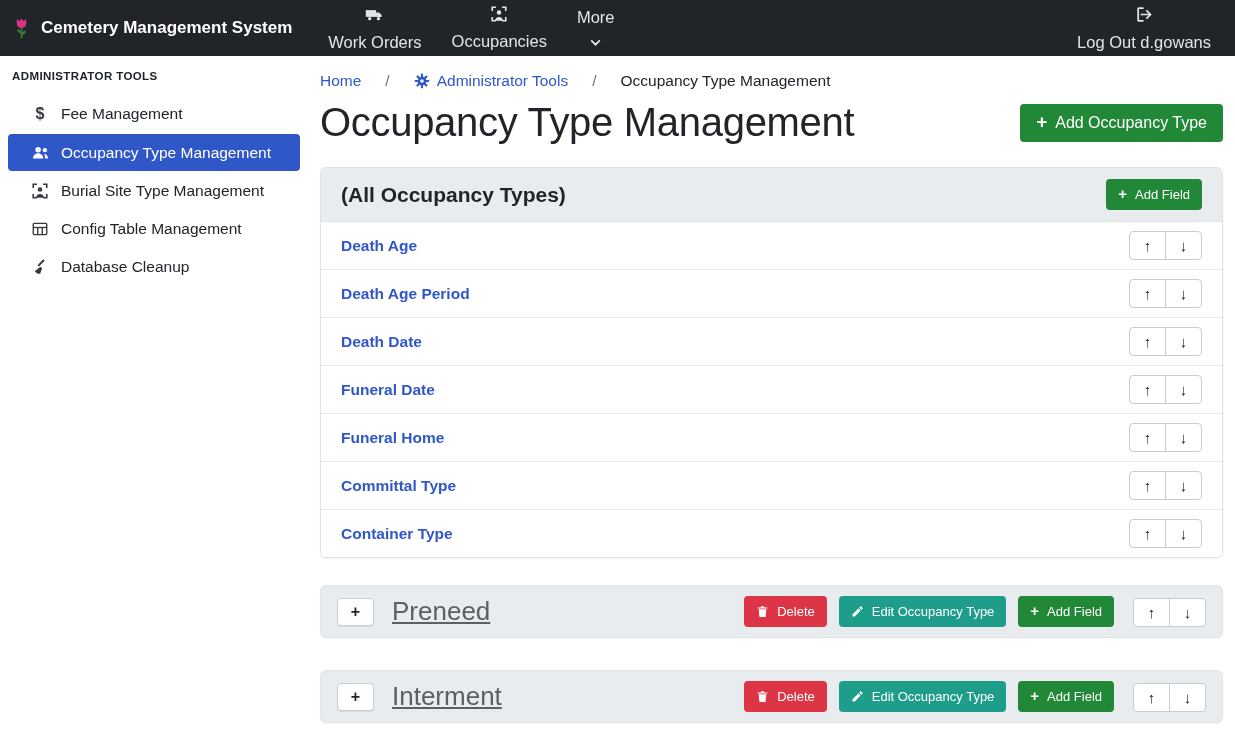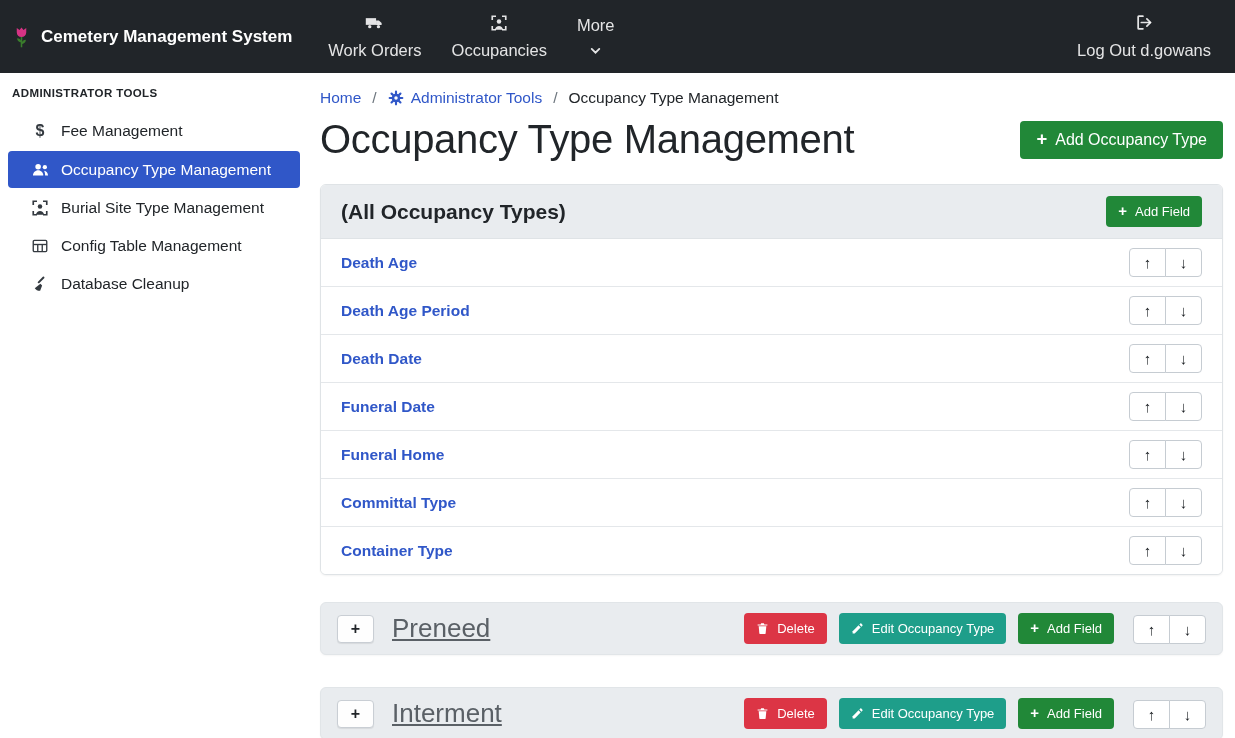--- a/index.html
+++ b/index.html
@@ -5,21 +5,21 @@
   * { box-sizing: border-box; margin: 0; padding: 0; }
   html, body { width: 1235px; height: 738px; overflow: hidden; }
   body {
     font-family: "Liberation Sans", "DejaVu Sans", sans-serif;
     background: #ffffff; color: #212529; cursor: default;
   }
   a { text-decoration: none; }
 
   
   .navbar {
-    height: 73px; background: #212529; display: flex; align-items: center;
+    height: 56px; background: #212529; display: flex; align-items: center;
     padding: 0 24px 0 12px; color: rgba(255,255,255,.88);
   }
   .brand { display: flex; align-items: center; gap: 10px; font-weight: 700; font-size: 17px; color: #fff; cursor: pointer; }
   .nav-items { display: flex; align-items: center; margin-left: 36px; gap: 30px; }
   .nav-item { display: flex; align-items: center; gap: 9px; font-size: 16.5px; color: rgba(255,255,255,.88); cursor: pointer; flex-direction: column; }
   .navbar .spacer { flex: 1; }
   .icon { display: inline-flex; align-items: center; justify-content: center; }
 
   
   .layout { display: flex; height: 502px; }
@@ -34,21 +34,21 @@
     font-size: 15.5px; color: #212529; border-radius: 4px; cursor: pointer;
   }
   .side-item .icon { width: 20px; color: #343a40; }
   .side-item.active { background: #3057c8; color: #fff; }
   .side-item.active .icon { color: #fff; }
   .dollar-glyph { font-weight: 700; font-size: 16px; }
 
   .main { flex: 1; padding: 16px 12px 0 12px; }
 
   
-  .breadcrumb { display: flex; align-items: flex-start; gap: 11px; font-size: 15.5px; }
+  .breadcrumb { display: flex; align-items: flex-start; gap: 24px; font-size: 15.5px; }
   .breadcrumb a { color: #3057c8; cursor: pointer; display: inline-flex; align-items: center; gap: 7px; }
   .breadcrumb .sep { color: #6c757d; }
   .breadcrumb .current { color: #212529; }
 
   
   .title-row { display: flex; align-items: center; justify-content: space-between; margin-top: 10px; }
   h1 { font-size: 40px; font-weight: 500; letter-spacing: -.3px; color: #212529; }
 
   
   .btn {

